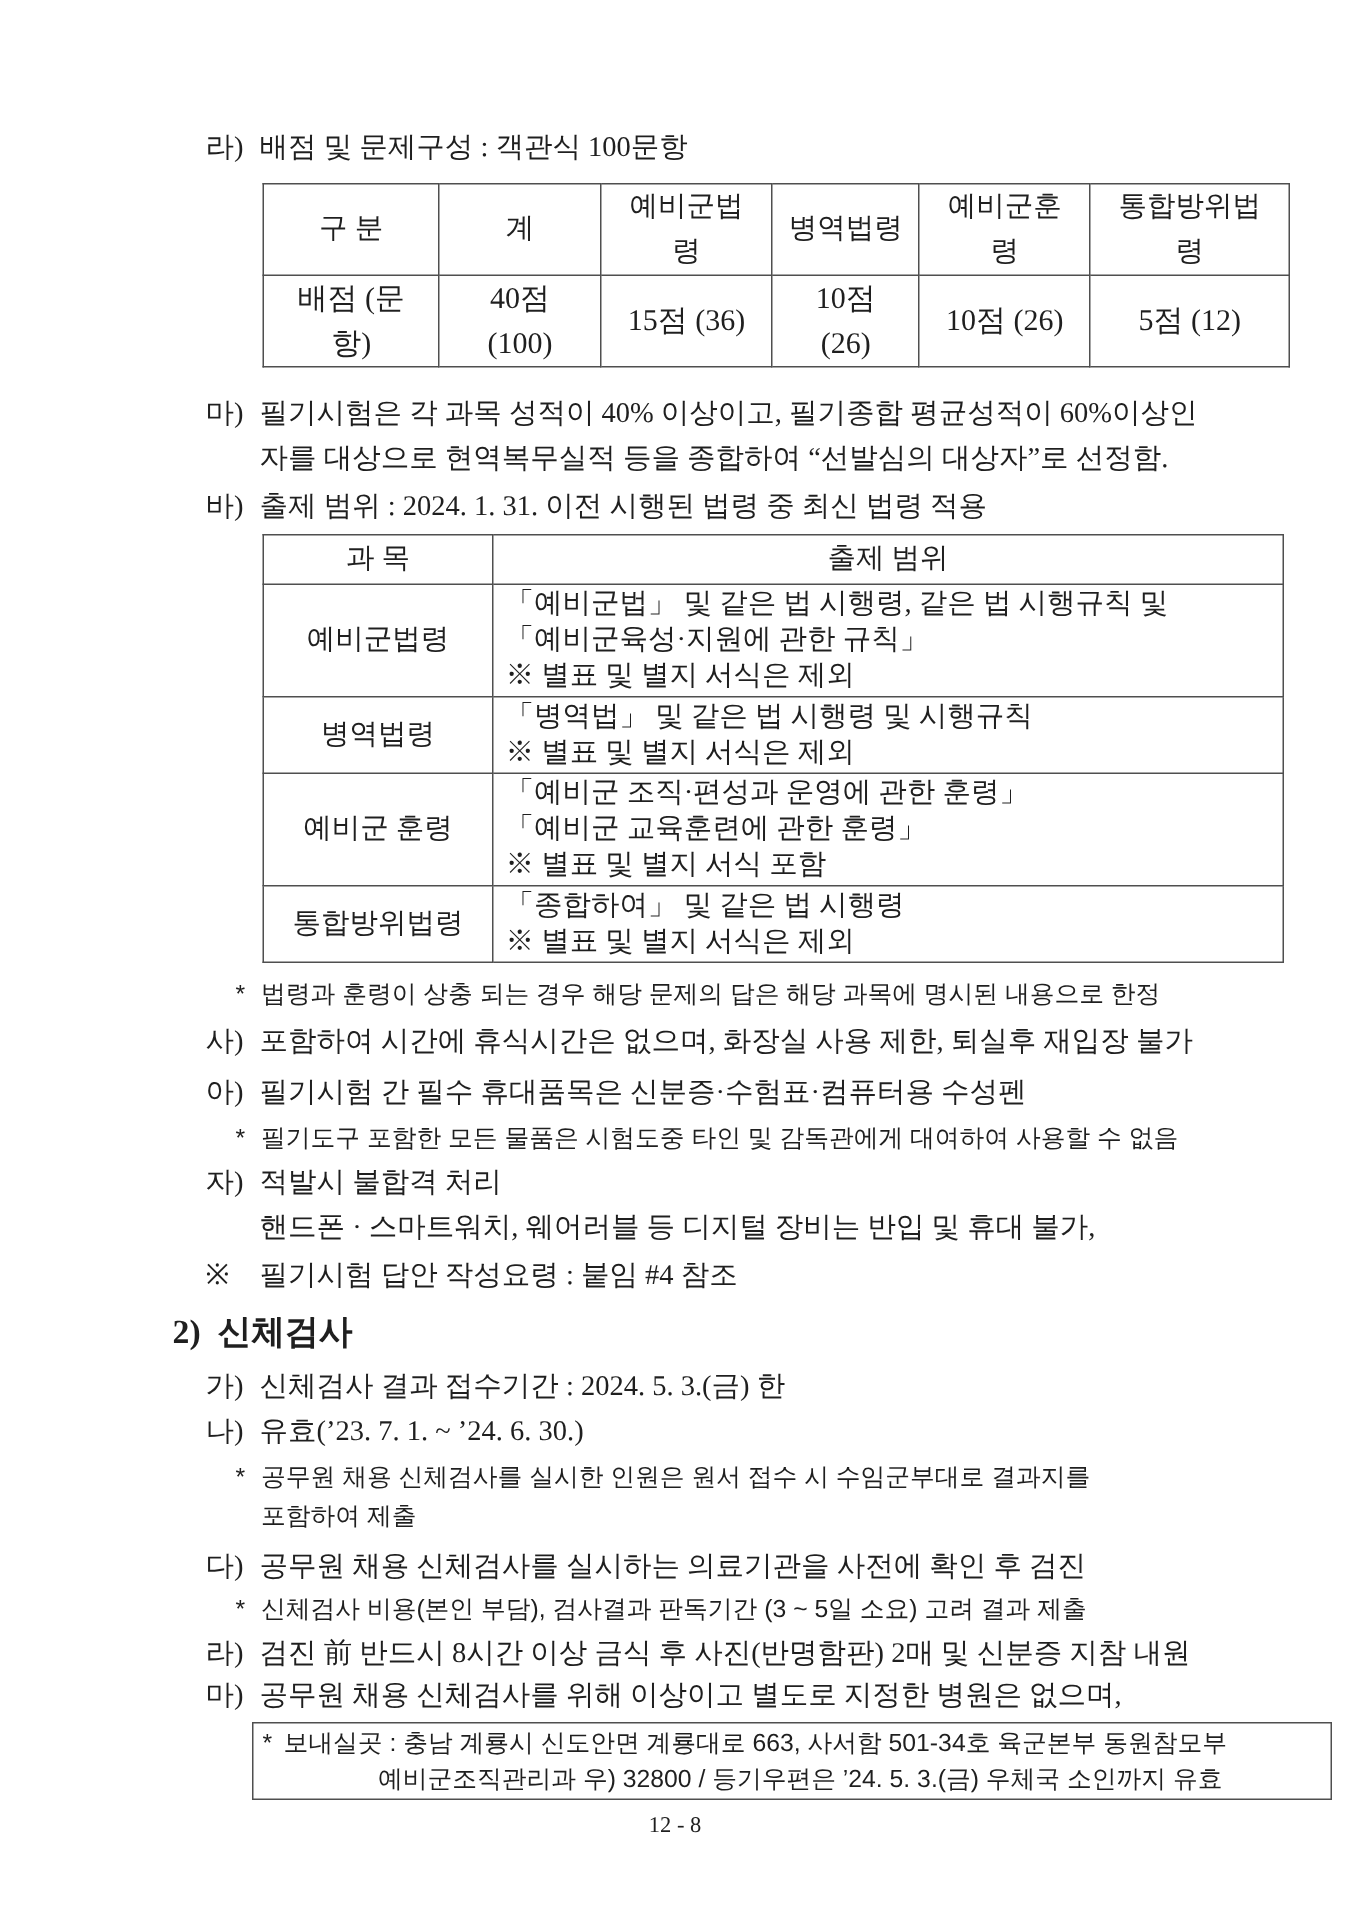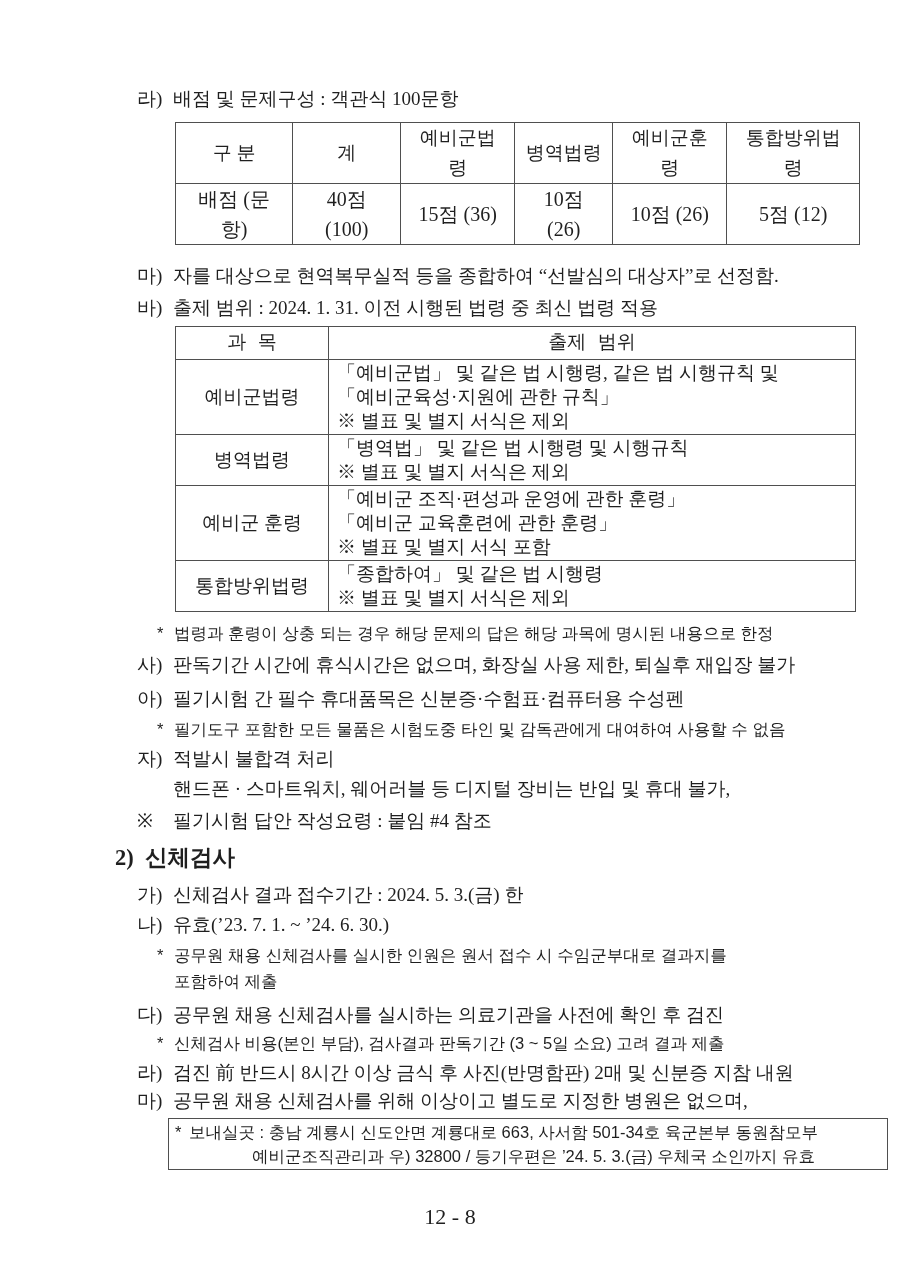--- a/index.html
+++ b/index.html
@@ -15,21 +15,21 @@
   .item>.lbl{flex:0 0 36px;white-space:nowrap;}
   .item>.body{flex:1;}
   .b{font-weight:normal;}
   
   table{border-collapse:collapse;margin-left:60px;color:#1f1f1f;}
   td,th{border:1px solid #4f4f4f;font-weight:normal;}
   .t1{margin-top:8px;font-family:Liberation Serif, serif;}
   .t1 th{height:31px;padding:0 10px;text-align:center;font-size:19px;}
   .t1 td{height:32px;padding:0 10px;text-align:center;font-size:20px;}
   .t2{margin-top:3px;}
-  .t2 th{height:27px;text-align:center;font-family:Liberation Mono, monospace;}
+  .t2 th{height:27px;text-align:center;}
   .t2 .subj{width:150px;text-align:center;vertical-align:middle;}
   .t2 .range{width:510px;padding:1px 8px;vertical-align:middle;}
   .t2 .range .ln{line-height:24px;}
   
   .note{
     display:flex;margin-left:42px;
     font-family:"Liberation Sans","DejaVu Sans",sans-serif;
     font-size:16.5px;line-height:26px;
   }
   .note>.star{flex:0 0 17px;}
@@ -39,21 +39,21 @@
   
   .sendbox{
     margin:2px 0 0 53px;width:720px;box-sizing:border-box;
     border:1px solid #4f4f4f;padding:1px 6px;
     font-family:"Liberation Sans","DejaVu Sans",sans-serif;
     font-size:16.5px;line-height:24px;
   }
   .sendbox .row1{display:flex;}
   .sendbox .row1>.star{flex:0 0 14px;}
   .sendbox .row2{padding-left:77px;}
-  .footer{position:absolute;top:1202px;left:0;width:100%;text-align:center;font-size:22px;}
+  .footer{position:absolute;top:1202px;left:0;width:100%;text-align:center;font-size:15px;}
   .mt2{margin-top:2px;}.mt4{margin-top:4px;}
   .mt6{margin-top:6px;}.mt8{margin-top:8px;}.mt16{margin-top:16px;}
   .mtm2{margin-top:-2px;}
 </style>
 </head>
 <body>
 
 <div class="page">
 
   <div class="item">
@@ -80,20 +80,21 @@
       <td>10점 (26)</td>
       <td>10점 (26)</td>
       <td>5점 (12)</td>
     </tr>
   </tbody>
     </table>
 
   <div class="item mt16">
     <span class="lbl">마)</span>
     <div class="body">
+      <div class="ln">필기시험은 각 과목 성적이 40% 이상이고, 필기종합 평균성적이 60%이상인</div>
       <div class="ln">자를 대상으로 현역복무실적 등을 종합하여 “선발심의 대상자”로 선정함.</div>
     </div>
   </div>
 
   <div class="item mt2">
     <span class="lbl">바)</span>
     <div class="body">
         <div class="ln"><span>출제 범위 : </span><span class="b">2024. 1. 31.</span><span> 이전 시행된 법령 중 최신 법령 적용</span></div>
       </div>
   </div>
@@ -138,21 +139,21 @@
     </table>
 
   <div class="note mt8">
     <span class="star">*</span>
     <div class="ln">법령과 훈령이 상충 되는 경우 해당 문제의 답은 해당 과목에 명시된 내용으로 한정</div>
   </div>
 
   <div class="item mt4">
     <span class="lbl">사)</span>
     <div class="body">
-        <div class="ln">판독기간 시간에 휴식시간은 없으며, 화장실 사용 제한, 퇴실후 재입장 불가</div>
+        <div class="ln">포함하여 시간에 휴식시간은 없으며, 화장실 사용 제한, 퇴실후 재입장 불가</div>
       </div>
   </div>
 
   <div class="item mt4">
     <span class="lbl">아)</span>
     <div class="body">
         <div class="ln">필기시험 간 필수 휴대품목은 신분증·수험표·컴퓨터용 수성펜</div>
       </div>
   </div>
 

